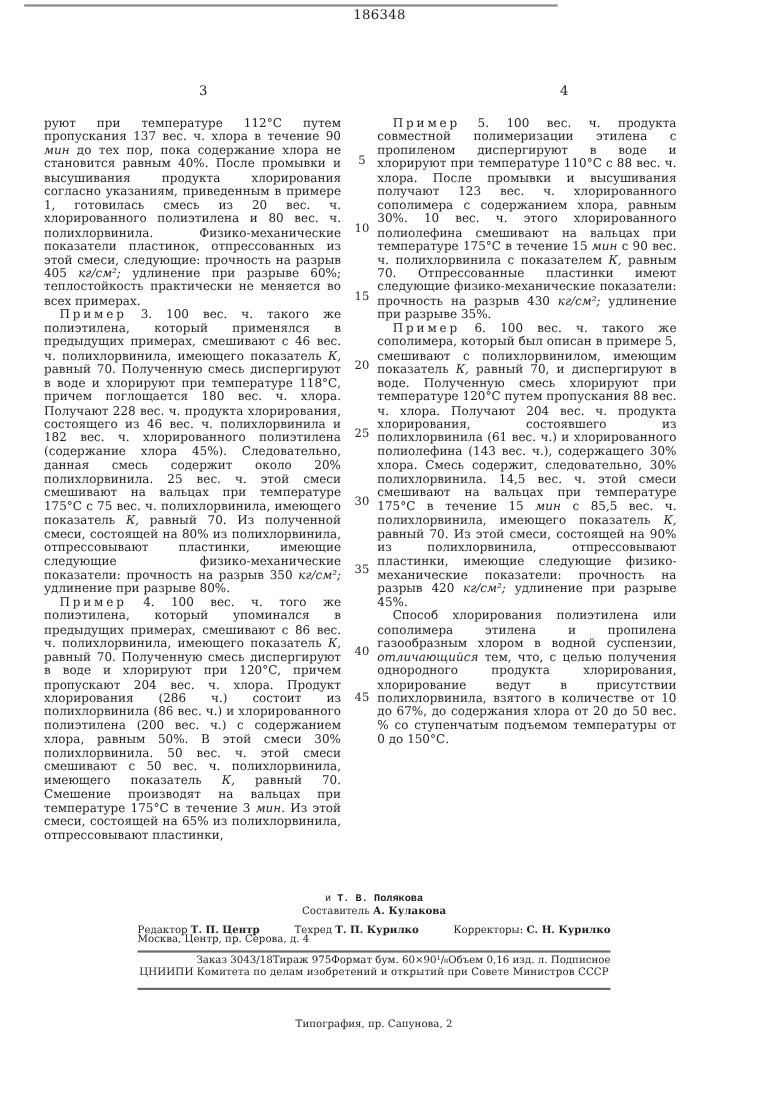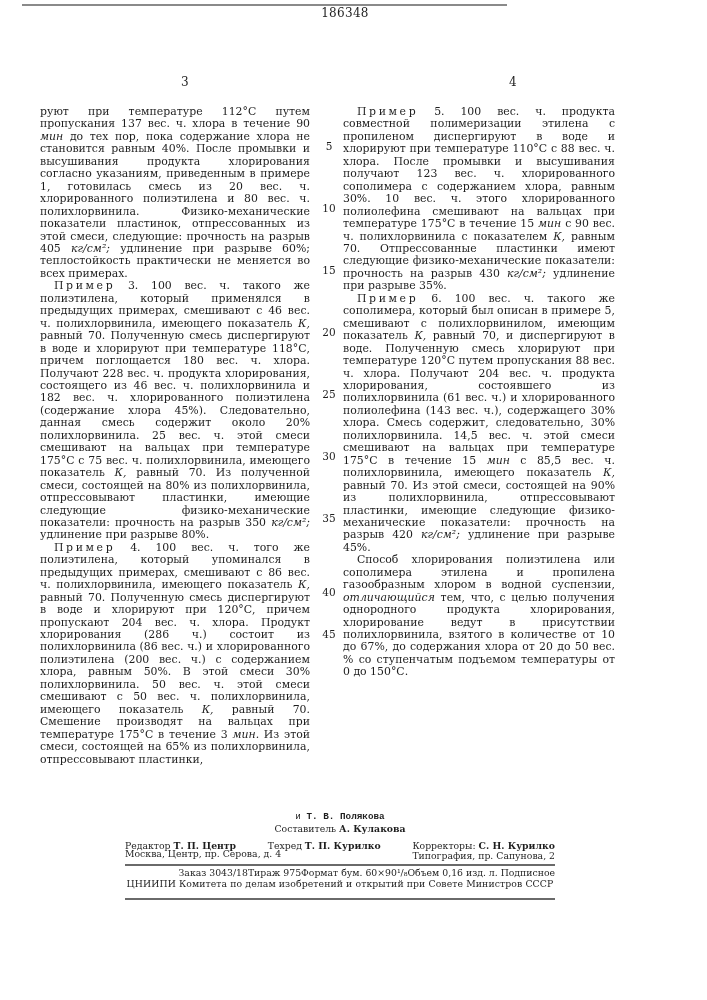--- a/index.html
+++ b/index.html
@@ -31,21 +31,21 @@
     .compiler { top: 823px; left: 125px; width: 430px; text-align: center; }
     .credits { top: 840px; display: flex; justify-content: space-between; }
     .credits b, .compiler b { font-weight: bold; }
     .correctors-2 { top: 811px; text-align: center; font-family: Liberation Mono, monospace; }
     .rule { position: absolute; left: 125px; width: 430px; height: 1.5px; background: #6a6a6a; }
     .rule.r1 { top: 864px; }
     .rule.r2 { top: 898px; }
     .order-line { top: 867px; display: flex; justify-content: flex-end; }
     .org-line { top: 878px; text-align: center; letter-spacing: 0.1px; }
     .addr-line { top: 848px; text-align: left; }
-    .print-line { top: 850px; text-align: right; }
+    .print-line { top: 926px; text-align: center; }
   </style>
 </head>
 <body>
 
 <div class="top-rule"></div>
 <div class="patent-no" style="top:6px">186348</div>
 <div class="page-num left">3</div>
 <div class="page-num right">4</div>
 
 <div class="col left">

